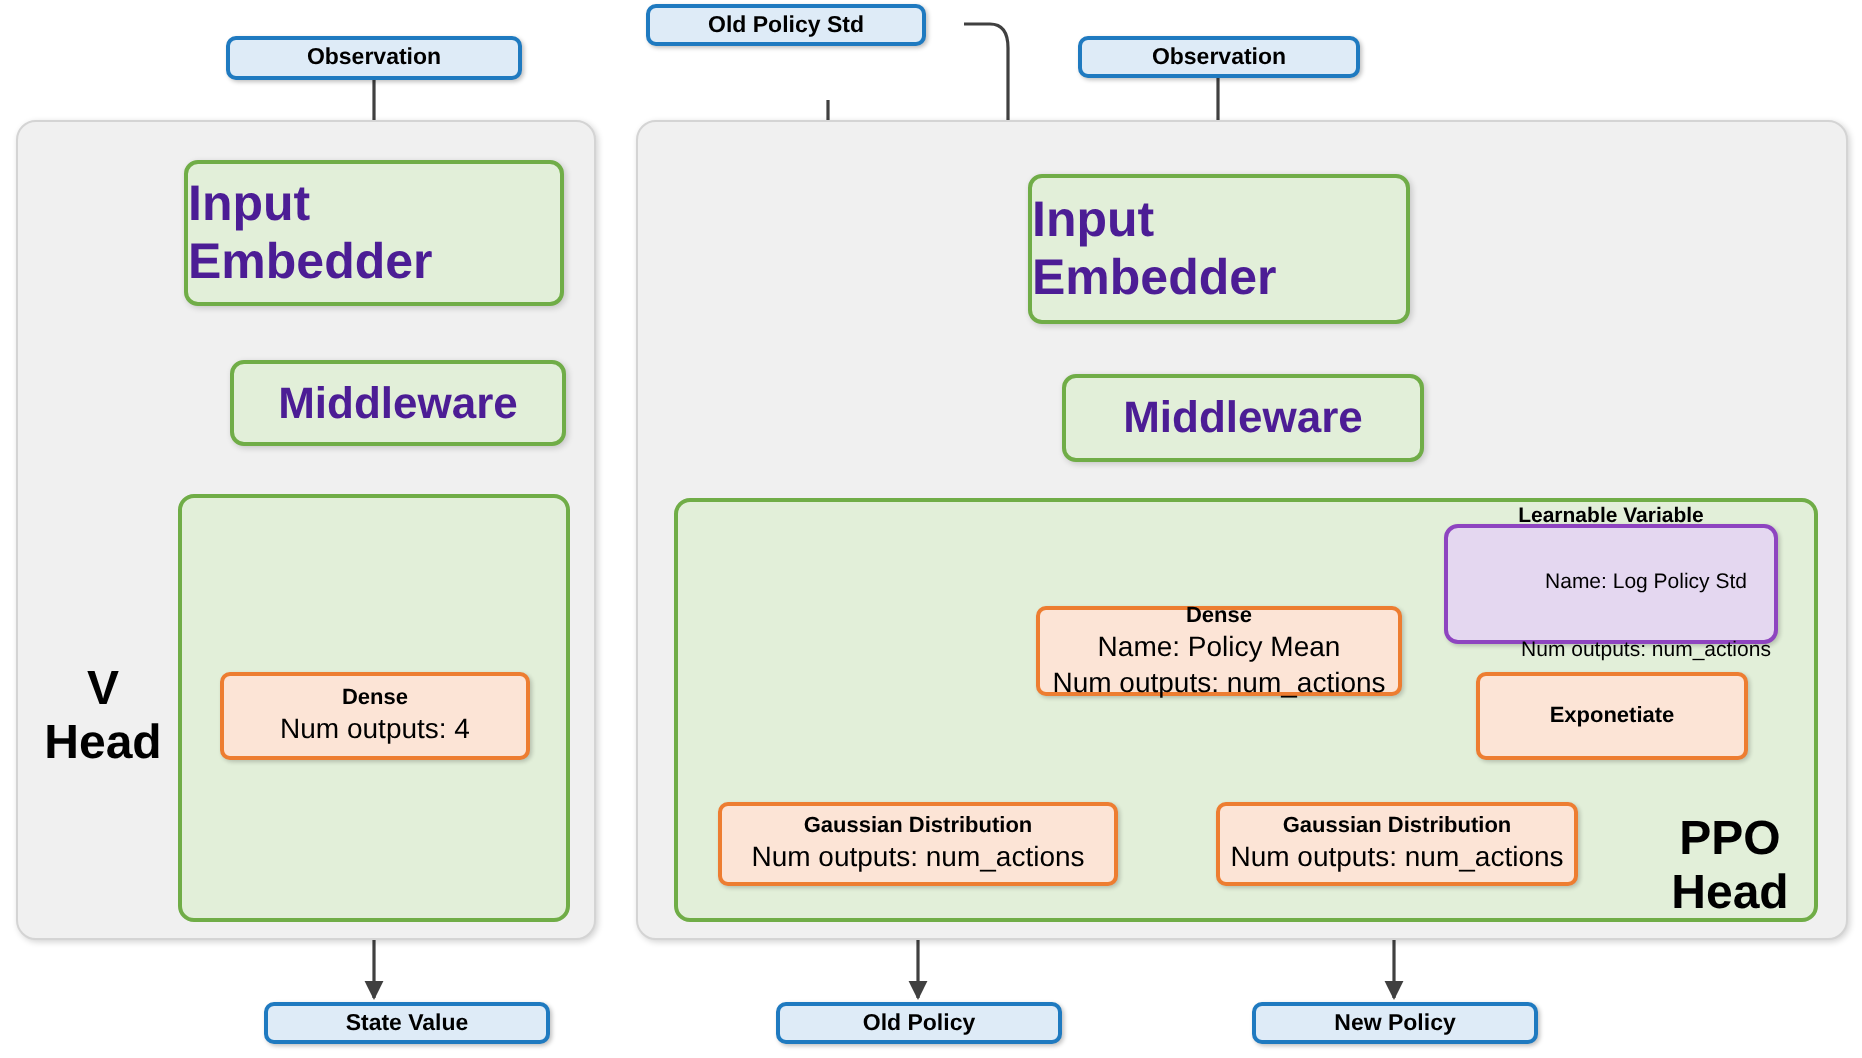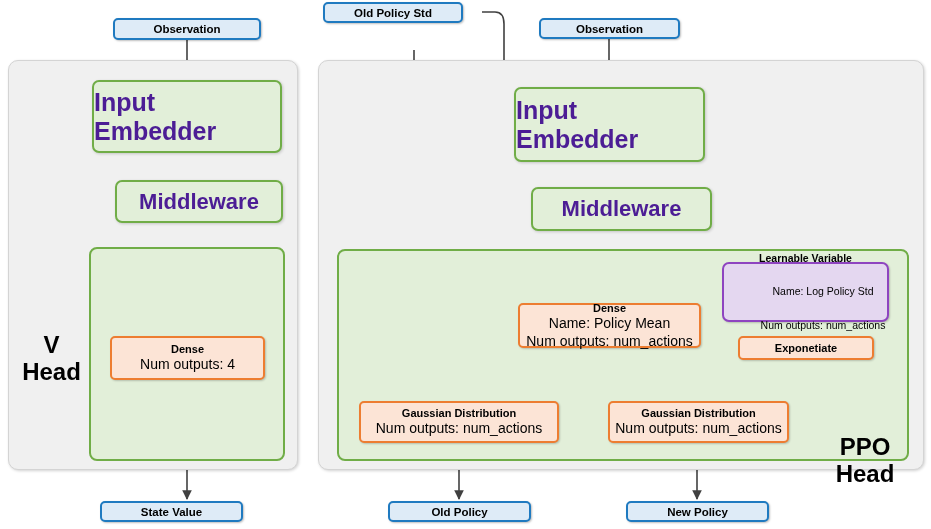--- a/index.html
+++ b/index.html
@@ -167,27 +167,27 @@
 
   <div class="abs module-box" style="left:92px; top:80px; width:190px; height:73px;">Input Embedder</div>
 
   <div class="abs module-box small" style="left:103px; top:180px; width:168px; height:43px;">Middleware</div>
 
   <div class="abs op-box" style="left:110px; top:336px; width:155px; height:44px;">
     <div class="op-title">Dense</div>
     <div class="op-sub">Num outputs: 4</div>
   </div>
 
-  <div class="abs io-box" style="left:100px; top:501px; width:143px; height:21px;">State Value</div>
+  <div class="abs io-box" style="left:132px; top:501px; width:143px; height:21px;">State Value</div>
 
   <div class="abs panel" style="left:318px; top:60px; width:606px; height:410px;"></div>
 
   <div class="abs group-green" style="left:337px; top:249px; width:572px; height:212px;"></div>
 
-  <div class="abs head-label" style="left:820px; top:394px; width:90px;margin-top:40px;">PPO
+  <div class="abs head-label" style="left:820px; top:367px; width:90px;margin-top:40px;">PPO
 Head</div>
 
   <div class="abs io-box" style="left:323px; top:2px; width:140px; height:21px;">Old Policy Std</div>
 
 
   <div class="abs io-box" style="left:539px; top:18px; width:141px; height:21px;">Observation</div>
 
   <div class="abs module-box" style="left:514px; top:87px; width:191px; height:75px;">Input Embedder</div>
 
   <div class="abs module-box small" style="left:519px; top:187px; width:181px; height:44px;">Middleware</div>
@@ -197,21 +197,21 @@
     <div class="op-sub">Name: Policy Mean</div>
     <div class="op-sub">Num outputs: num_actions</div>
   </div>
 
   <div class="abs var-box" style="left:722px; top:262px; width:167px; height:60px;gap:20px;">
     <div class="var-title">Learnable Variable</div>
     <div class="var-sub">Name: Log Policy Std</div>
     <div class="var-sub">Num outputs: num_actions</div>
   </div>
 
-  <div class="abs op-box" style="left:738px; top:336px; width:136px; height:24px;">
+  <div class="abs op-box" style="left:738px; top:336px; width:136px; height:44px;">
     <div class="op-title">Exponetiate</div>
   </div>
 
   <div class="abs op-box" style="left:359px; top:401px; width:200px; height:42px;">
     <div class="op-title">Gaussian Distribution</div>
     <div class="op-sub">Num outputs: num_actions</div>
   </div>
 
   <div class="abs op-box" style="left:608px; top:401px; width:181px; height:42px;">
     <div class="op-title">Gaussian Distribution</div>

